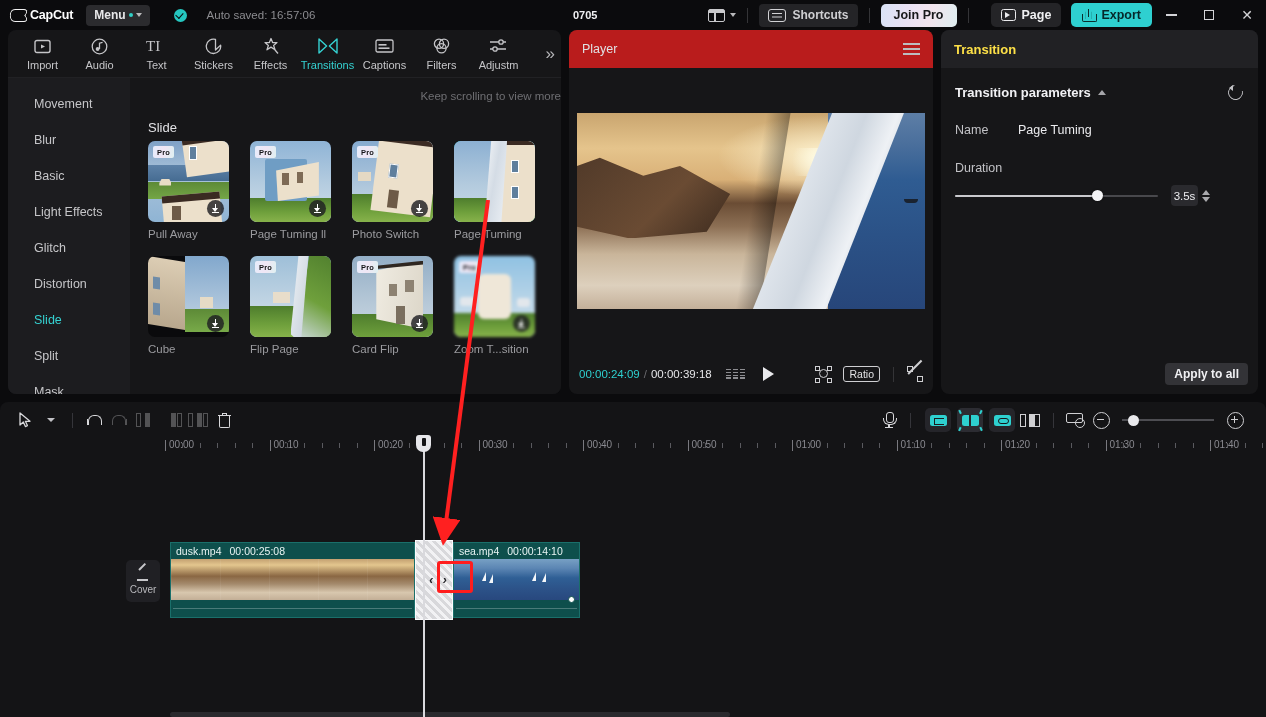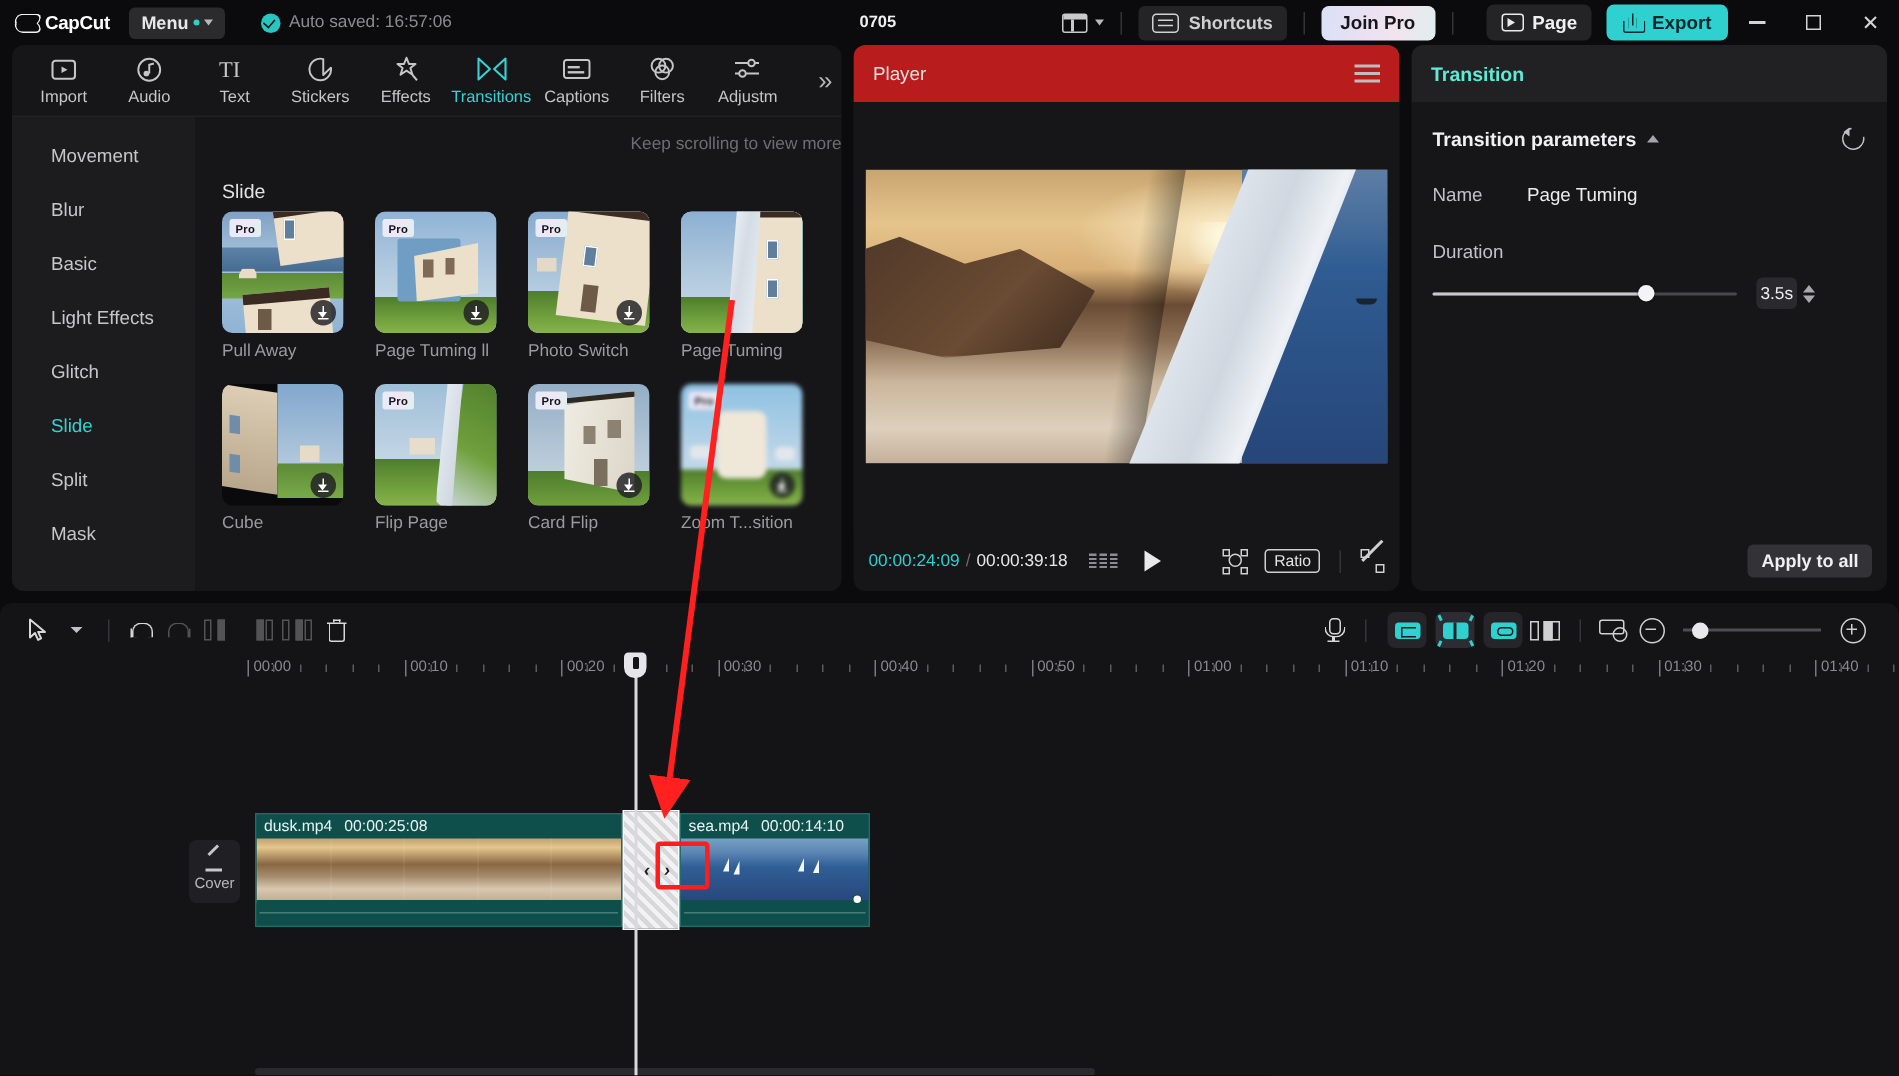--- a/index.html
+++ b/index.html
@@ -33,21 +33,21 @@
     background: #2b2b2e; border-radius: 4px;
     display: flex; align-items: center; gap: 3px;
     font-size: 12px; color: #e8e8ea; font-weight: bold; cursor: pointer;
   }
   .menu-dot { width: 4px; height: 4px; border-radius: 50%; background: #31d0c6; }
   .caret-d {
     width: 0; height: 0; border-left: 3.5px solid transparent;
     border-right: 3.5px solid transparent; border-top: 4px solid #b9b9bb;
   }
 
-  .autosave { display: flex; align-items: center; gap: 6px; margin-left: 24px; }
+  .autosave { display: flex; align-items: center; gap: 20px; margin-left: 24px; }
   .check-circ {
     width: 13px; height: 13px; border-radius: 50%; background: #25c7c0;
     position: relative;
   }
   .check-circ:after {
     content: ""; position: absolute; left: 3.4px; top: 2.6px;
     width: 3.5px; height: 6px; border: solid #0b0b0d;
     border-width: 0 1.5px 1.5px 0; transform: rotate(42deg);
   }
   .autosave-text { font-size: 11.5px; color: #8c8c90; }
@@ -294,21 +294,21 @@
   }
 
   
   .inspector {
     position: absolute; left: 941px; top: 0; width: 317px; height: 364px;
     background: #161618; border-radius: 8px; overflow: hidden;
   }
   .insp-head {
     height: 38px; background: #212124; display: flex; align-items: center; padding: 0 13px;
   }
-  .insp-head-title { font-size: 13px; font-weight: bold; color: #5eead4; }
+  .insp-head-title { font-size: 13px; font-weight: bold; color: #fde047; }
   .insp-body { padding: 16px 14px 0 14px; position: relative; }
   .insp-row1 { display: flex; align-items: center; }
   .params-title { font-size: 13px; font-weight: bold; color: #f1f1f4; }
   .caret-up {
     width: 0; height: 0; margin-left: 7px;
     border-left: 4px solid transparent; border-right: 4px solid transparent; border-bottom: 5px solid #a6a6aa;
   }
   .reset-ico {
     margin-left: auto; width: 17px; height: 17px; cursor: pointer; position: relative;
   }
@@ -731,20 +731,21 @@
       </div>
 
       <div class="libbody">
 
         <div class="cats">
           <div class="cat">Movement</div>
           <div class="cat">Blur</div>
           <div class="cat">Basic</div>
           <div class="cat">Light Effects</div>
           <div class="cat">Glitch</div>
+          <div class="cat">Distortion</div>
           <div class="cat active">Slide</div>
           <div class="cat">Split</div>
           <div class="cat">Mask</div>
         </div>
 
         <div class="grid-area">
           <div class="scroll-note">Keep scrolling to view more</div>
           <div class="grid-title">Slide</div>
 
           <div class="grid">

